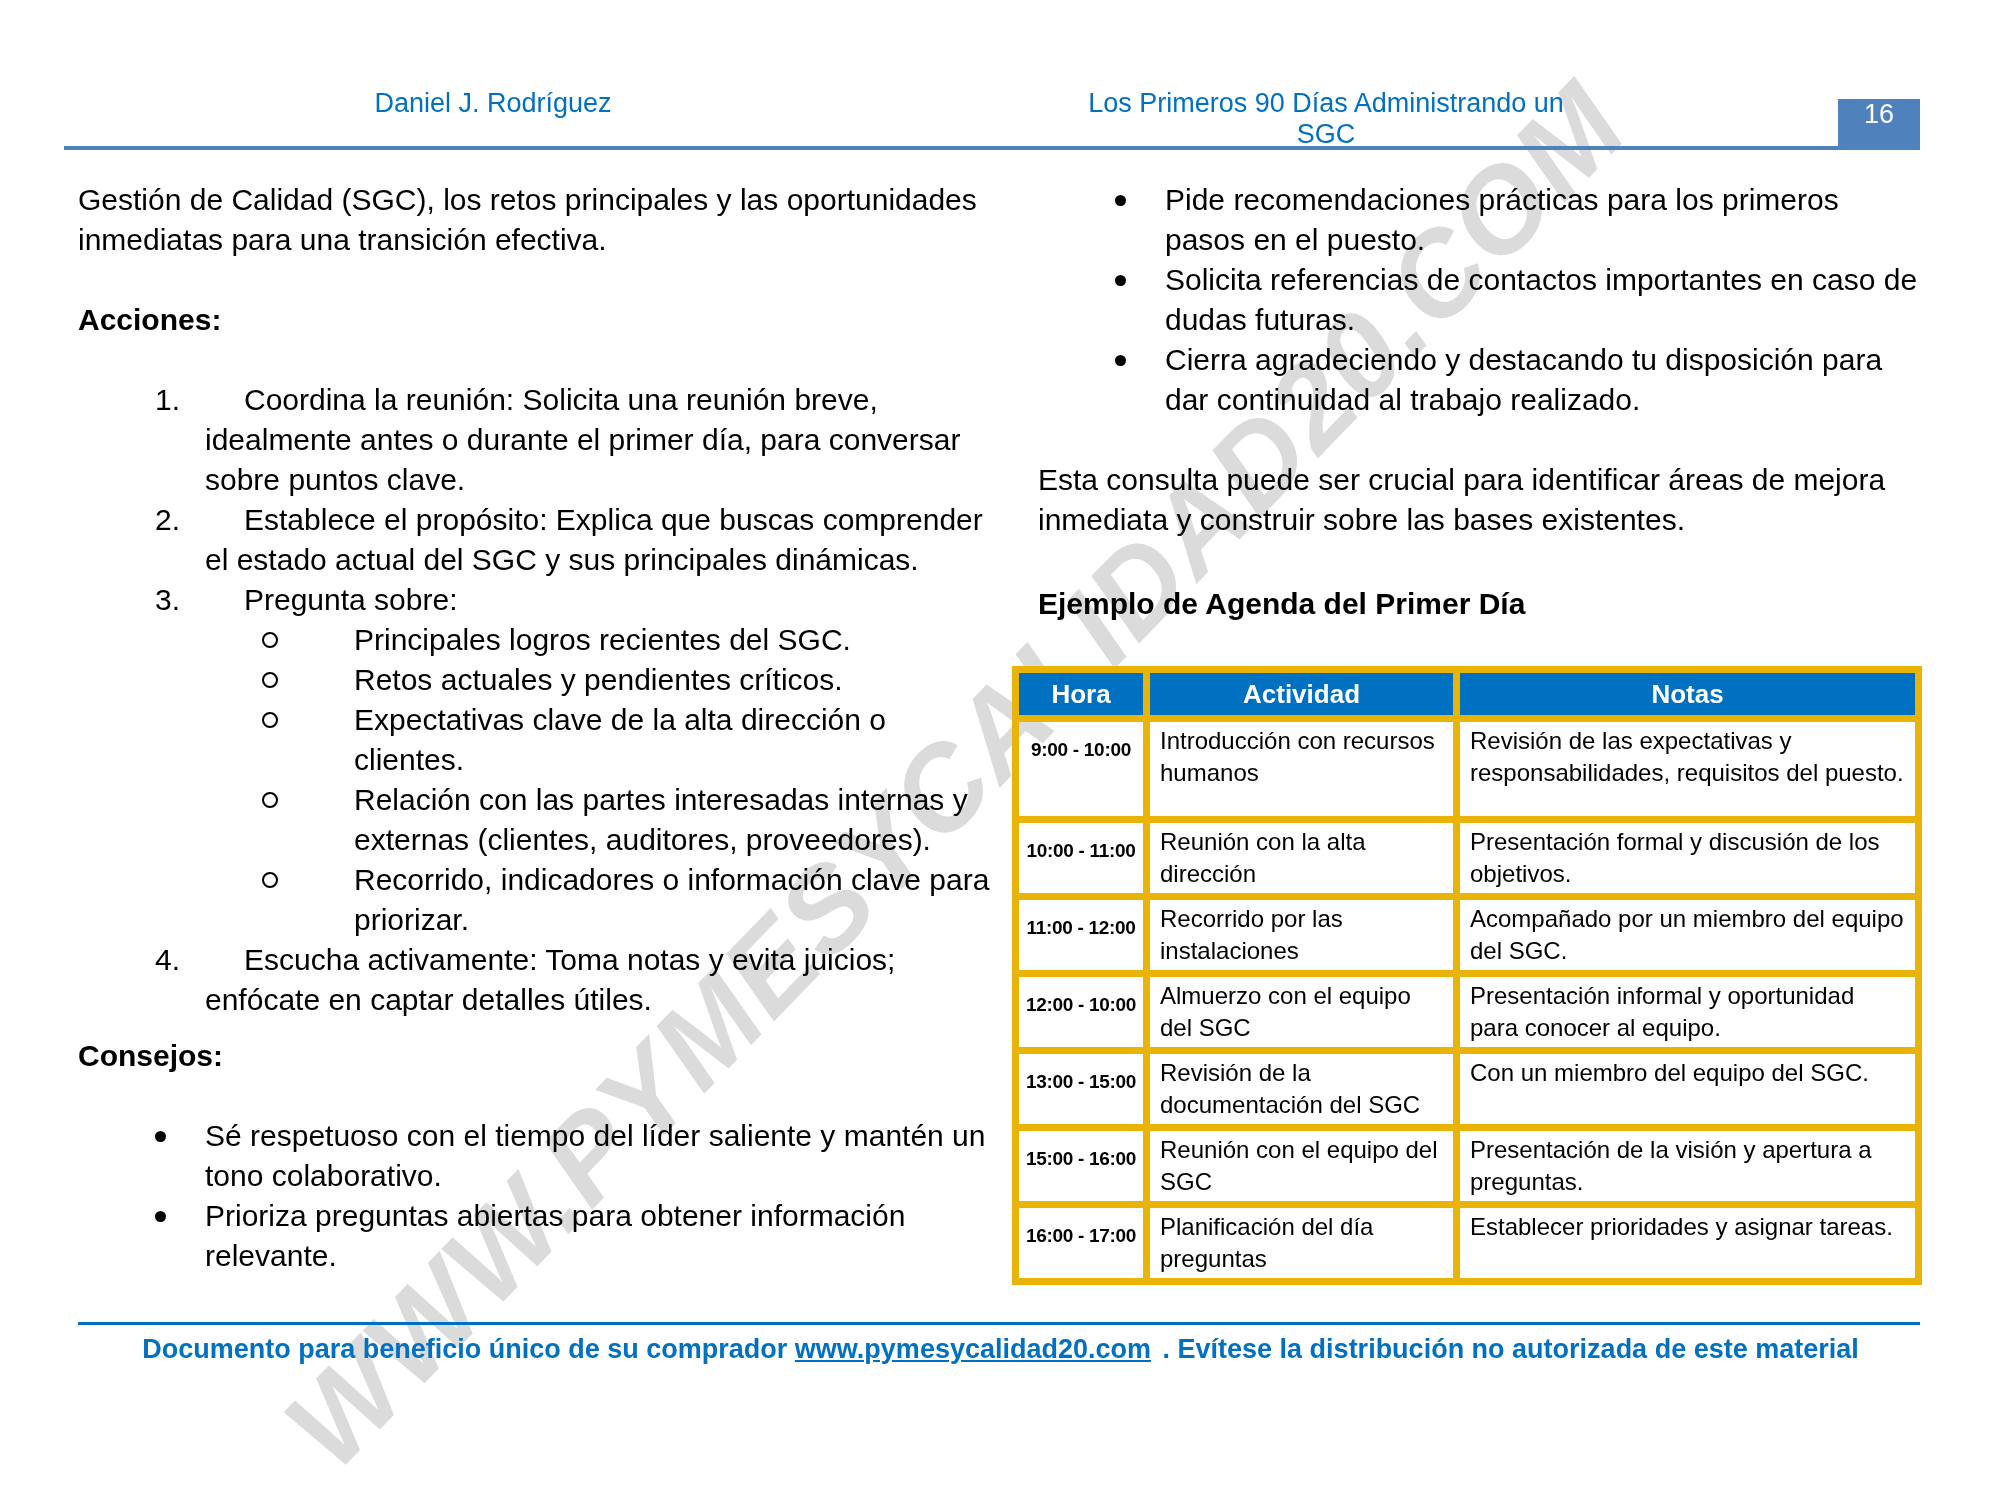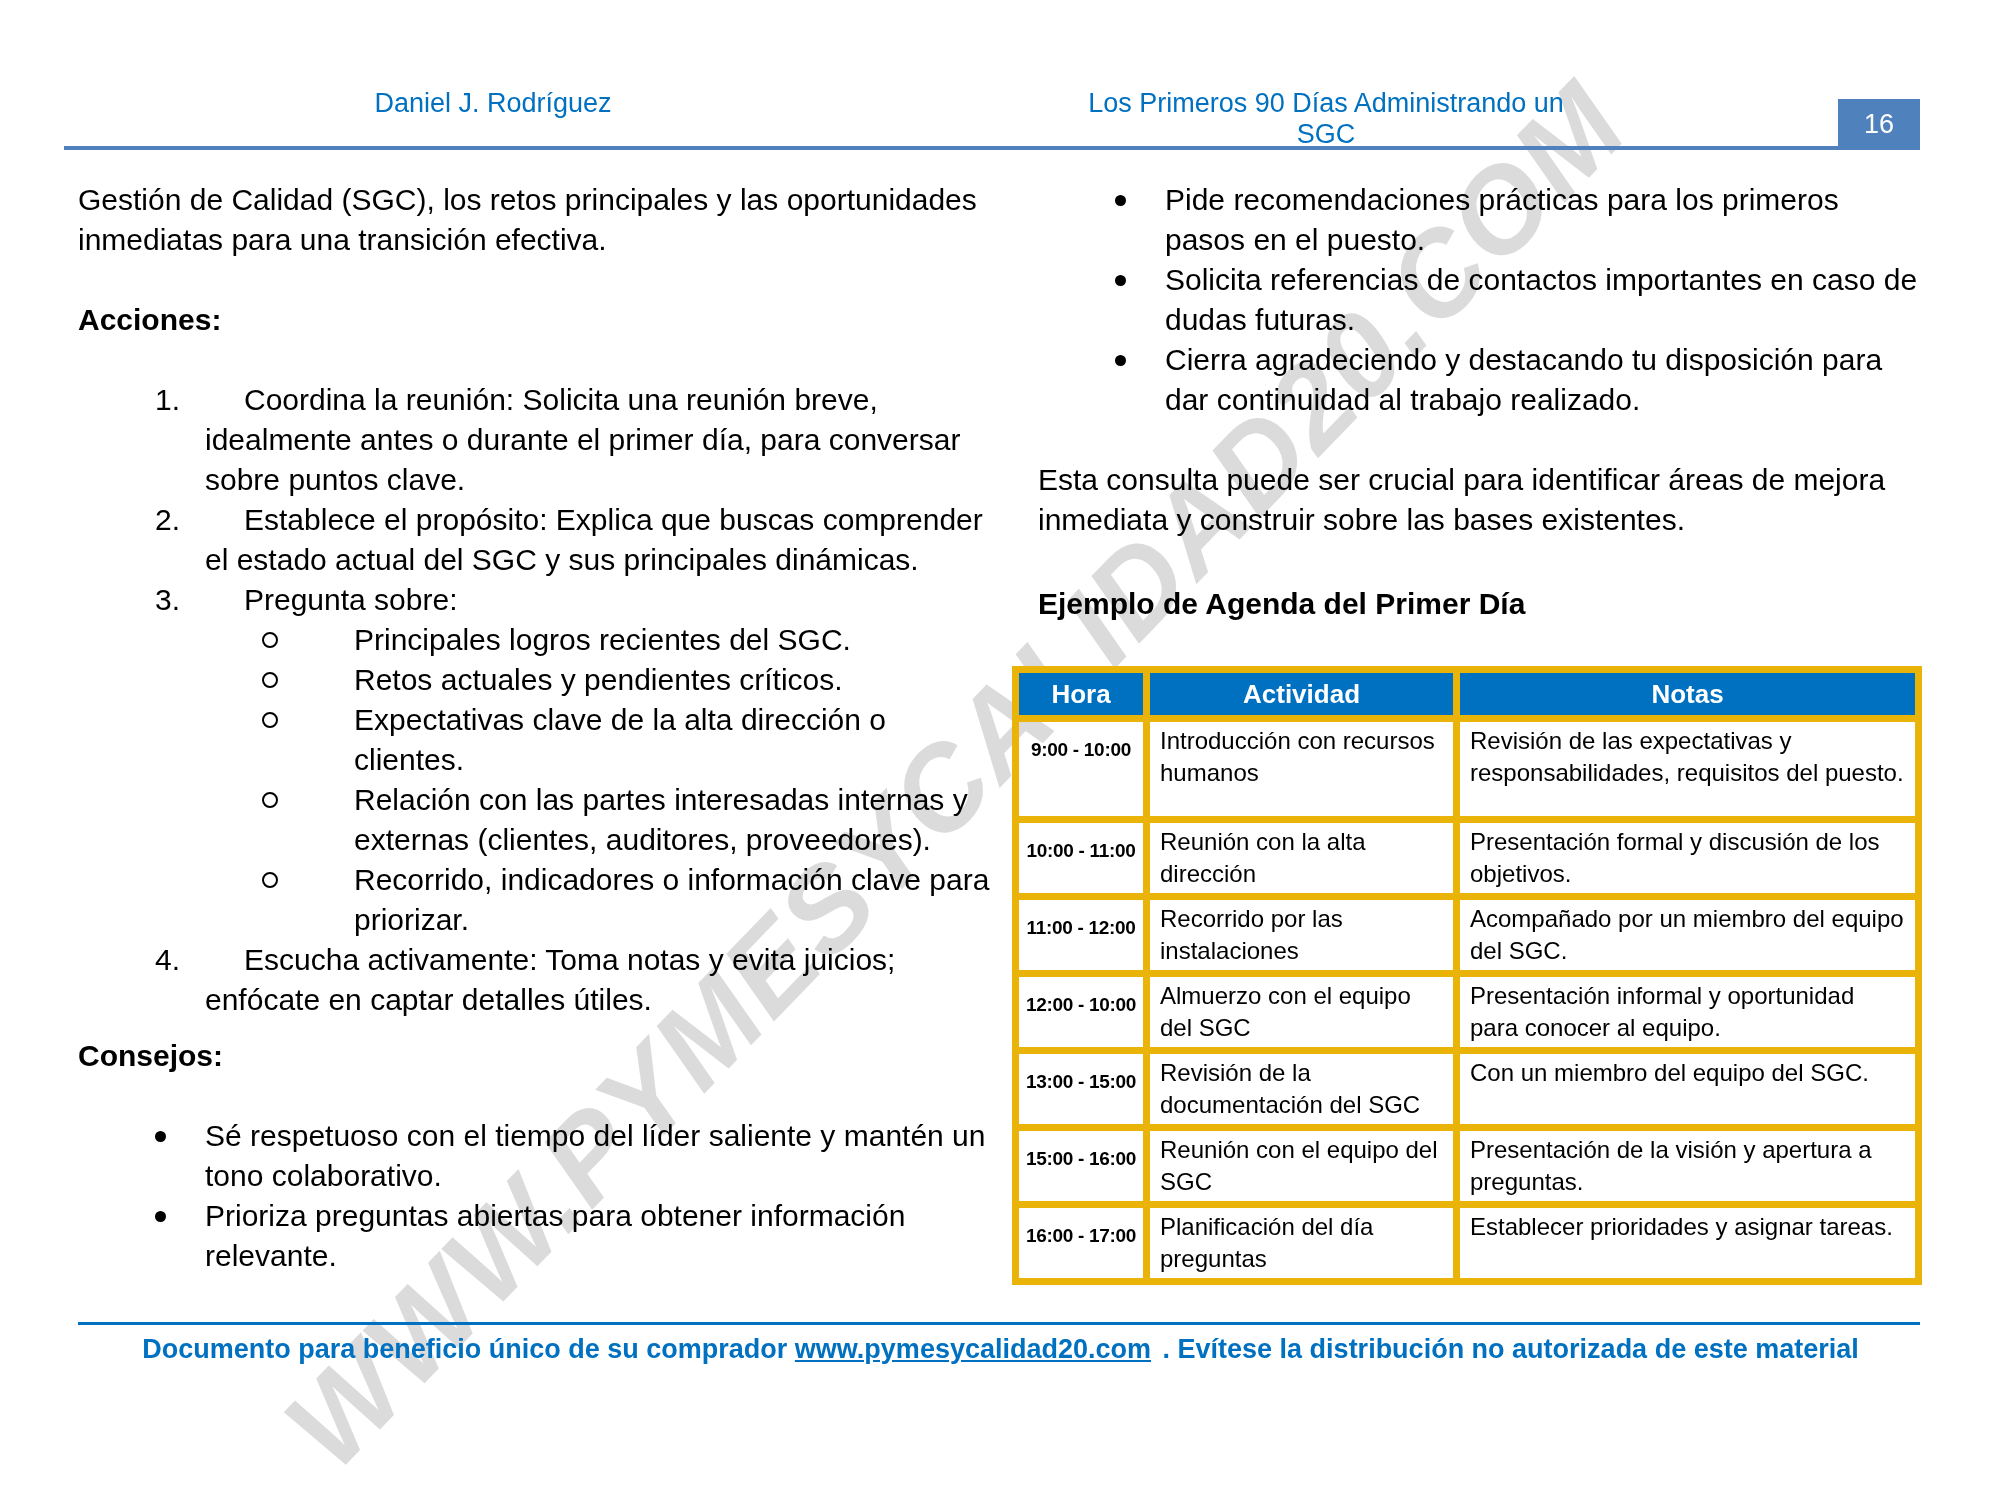--- a/index.html
+++ b/index.html
@@ -20,21 +20,21 @@
     color:rgba(170,170,170,0.42);
     z-index:0;
   }
   
   .hdr-author{position:absolute;left:78px;top:88px;width:830px;text-align:center;
     font-size:27px;color:#0070C0;z-index:2;}
   .hdr-title{position:absolute;left:1056px;top:88px;width:540px;text-align:center;
     font-size:27px;color:#0070C0;z-index:2;}
   .hdr-rule{position:absolute;left:64px;top:146px;width:1856px;height:4px;background:#4F81BD;z-index:1;}
   .page-box{position:absolute;left:1838px;top:99px;width:82px;height:50px;background:#4F81BD;
-    color:#fff;font-size:27px;display:flex;align-items:center;justify-content:center;z-index:3;}
+    color:#fff;font-size:27px;display:flex;justify-content:center;z-index:3;}
   
   .col{position:absolute;top:180px;z-index:1;font-size:30px;line-height:40px;}
   .col-left{left:78px;width:912px;}
   .col-right{left:1012px;width:906px;}
   .col-right .rc-pad{padding-left:26px;}
   p{margin:0;}
   .h2{font-weight:bold;font-size:30px;line-height:40px;margin:0;}
   .intro{margin-bottom:40px;}
   .h-acciones{margin-bottom:40px;}
   .h-consejos{margin-top:16px;margin-bottom:40px;}

